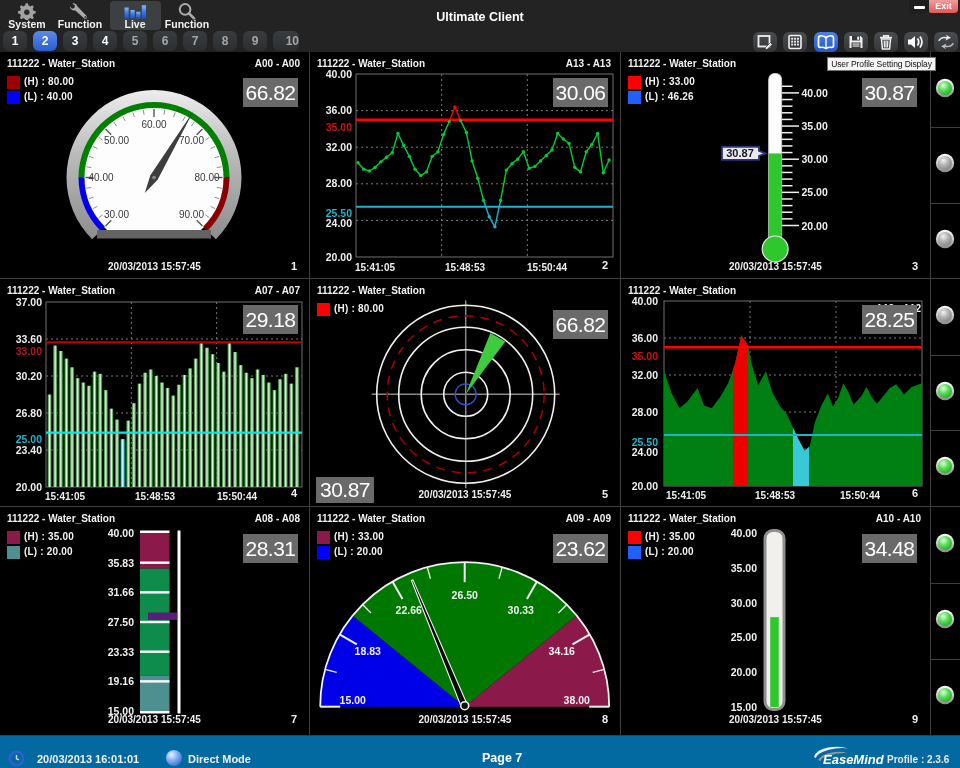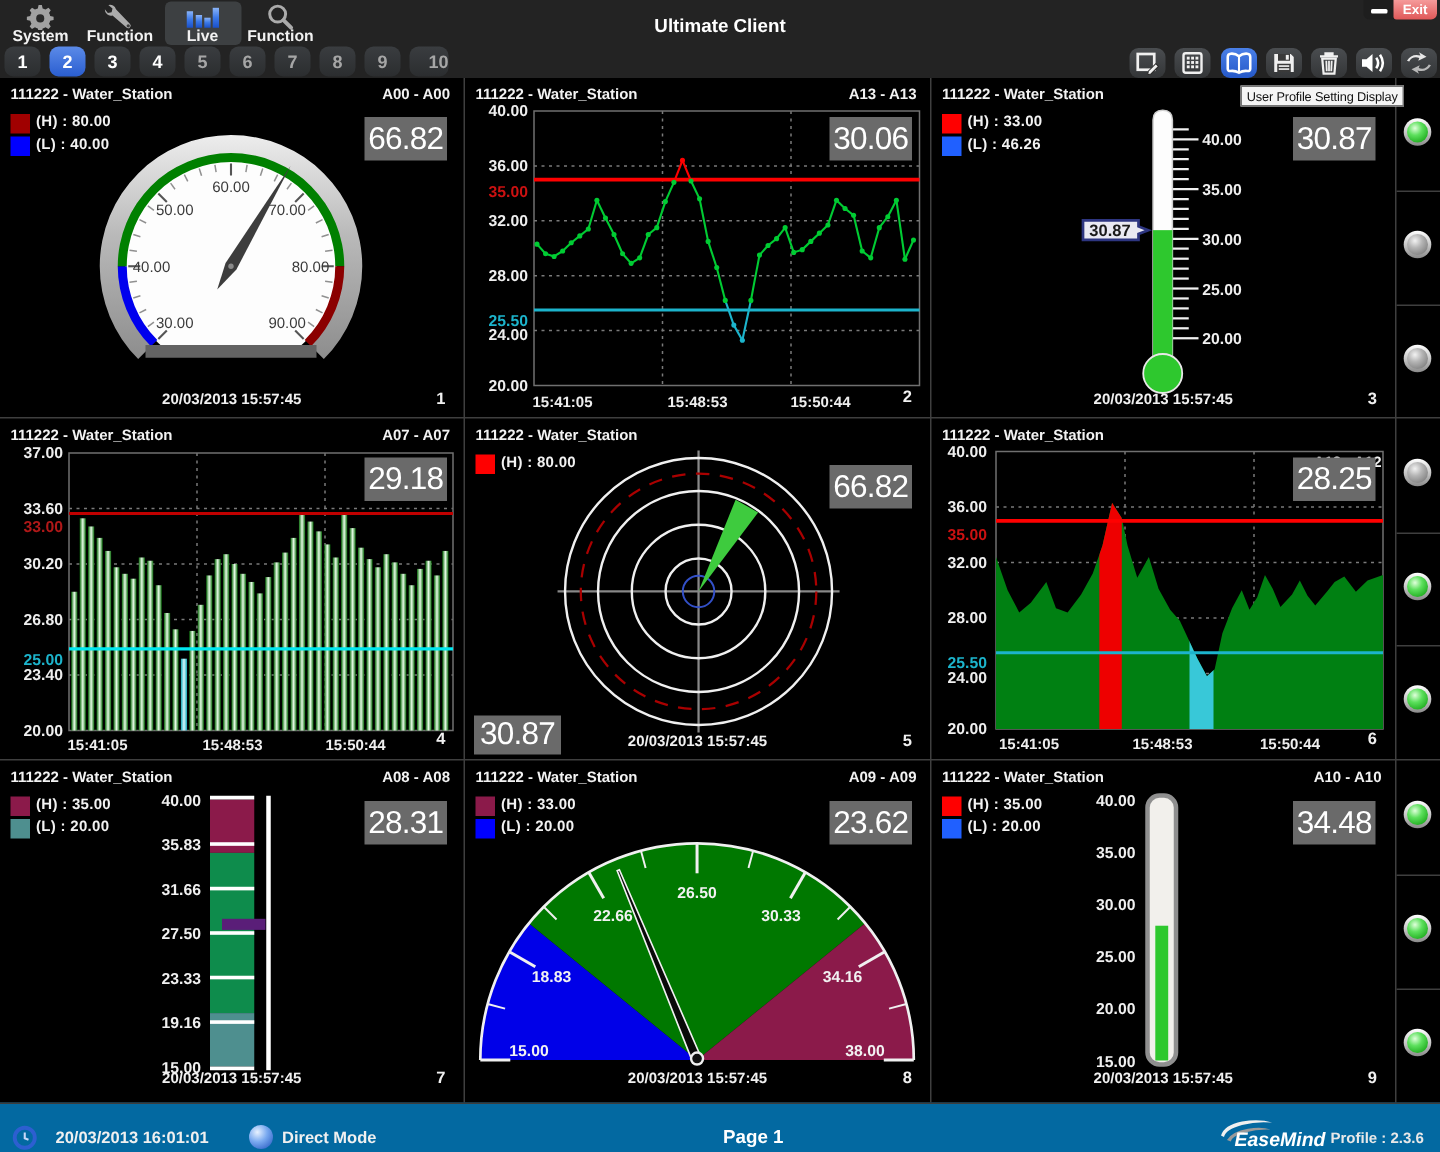--- a/index.html
+++ b/index.html
@@ -785,19 +785,19 @@
       <defs>
         <radialGradient id="sph" cx="0.35" cy="0.3" r="0.9">
           <stop offset="0" stop-color="#e8f2ff"></stop>
           <stop offset="0.45" stop-color="#7aaaf0"></stop>
           <stop offset="1" stop-color="#2558c0"></stop>
         </radialGradient>
       </defs>
       <circle cx="9" cy="9" r="8" fill="url(#sph)"></circle>
     </svg>
     <div style="position:absolute;left:188px;top:17px;font-size:11px;font-weight:bold;color:#f0f0f0">Direct Mode</div>
-    <div style="position:absolute;left:482px;top:15px;font-size:12.5px;font-weight:bold;color:#fff">Page 1</div>
+    <div style="position:absolute;left:482px;top:15px;font-size:12.5px;font-weight:bold;color:#fff">Page 7</div>
     <svg width="85" height="26" viewBox="0 0 85 26" style="position:absolute;left:808px;top:8px">
       <path d="M6 13 Q8 6 20 3.6 Q32 1.6 40 4.4 Q30 3.4 20 6 Q9 9 8 14 Z" fill="#f0f0f0"></path>
       <path d="M10 16 Q13 10.5 24 8.5 Q33 7 39 9 Q30 8.6 22 11 Q13 13.6 12.5 17 Z" fill="#9a9a9a"></path>
       <text x="15" y="20" font-size="13" font-weight="bold" font-style="italic" fill="#fff" font-family="Liberation Serif, serif">EaseMind</text>
     </svg>
     <div style="position:absolute;left:887px;top:18px;font-size:10px;font-weight:bold;color:#e8e8e8;white-space:nowrap">Profile : 2.3.6</div>
   </div>
 </body></html>

